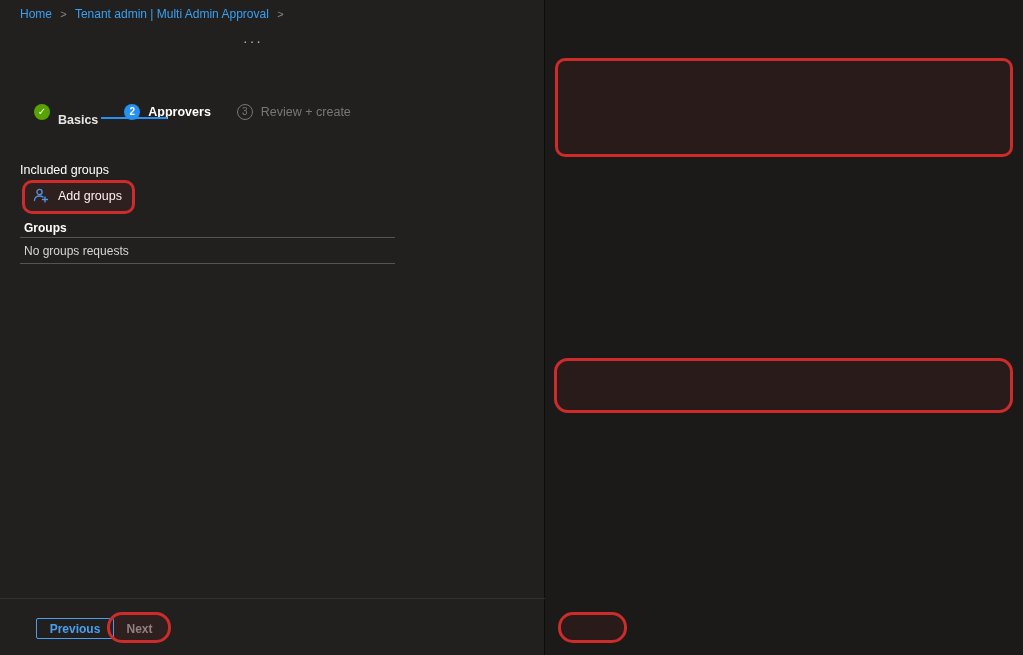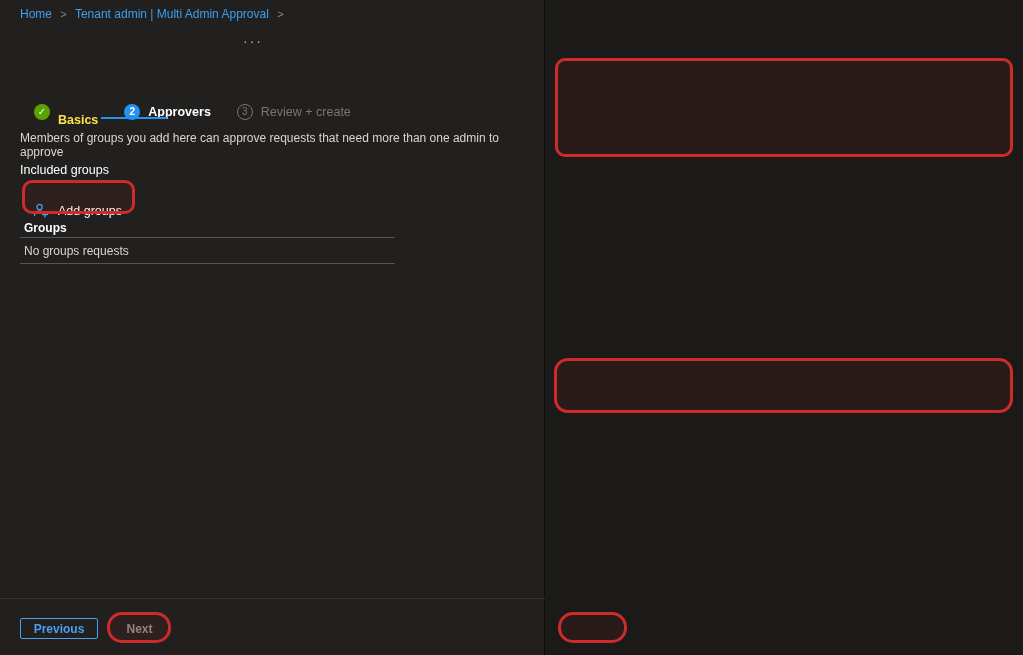--- a/index.html
+++ b/index.html
@@ -21,42 +21,42 @@
   .title-dots { position:absolute; left:243px; top:33px; font-size:14px; color:#b5b3b1; letter-spacing:2px; cursor:pointer; }
 
   
   .tabs { position:absolute; left:34px; top:97px; display:flex; align-items:center; gap:26px; }
   .tab  { display:flex; align-items:center; gap:8px; cursor:pointer; }
   .tab-badge { width:16px; height:16px; border-radius:50%; display:flex; align-items:center;
                justify-content:center; font-size:10px; line-height:1; }
   .badge-done    { background:#57a300; color:#fff; }
   .badge-current { background:#2591f0; color:#fff; font-weight:bold; }
   .badge-future  { background:transparent; border:1px solid #797775; color:#797775; }
-  .tab-label-done    { color:#fde047; font-size:12.5px; font-weight:600;margin-top:16px; }
+  .tab-label-done    { color:#e5e5e5; font-size:12.5px; font-weight:600;margin-top:16px; }
   .tab-label-current { color:#ffffff; font-size:12.5px; font-weight:bold; }
   .tab-label-future  { color:#797775; font-size:12.5px; }
   .tab-underline { position:absolute; left:101px; top:117px; width:66px; height:2px; background:#2591f0; }
 
   .description { position:absolute; left:20px; top:131px; font-size:12px; color:#d8d6d4; }
   .included-label { position:absolute; left:20px; top:163px; font-size:12.5px; color:#ffffff; }
 
   
-  .add-groups-btn { position:absolute; left:33px; top:203px; display:flex; align-items:center; gap:9px;
+  .add-groups-btn { position:absolute; left:33px; top:188px; display:flex; align-items:center; gap:9px;
                     cursor:pointer; font-size:12.5px; color:#ffffff; }
   .groups-header { position:absolute; left:24px; top:221px; font-size:12px; font-weight:bold; color:#ffffff; }
   .rule { position:absolute; height:1px; background:#565452; }
   .rule-1 { left:20px; top:237px; width:375px; }
   .rule-2 { left:20px; top:263px; width:375px; }
   .empty-text { position:absolute; left:24px; top:244px; font-size:12px; color:#d8d6d4; }
 
   
   .btn-outline-blue { position:absolute; background:transparent; border:1px solid #4a9ef0; color:#4a9ef0;
                       font-size:12px; font-weight:bold; border-radius:2px; cursor:pointer;
                       display:flex; align-items:center; justify-content:center;
-                      font-family:"Liberation Sans","DejaVu Sans",sans-serif; }
+                      font-family:"Liberation Sans","DejaVu Sans",sans-serif;margin-left:16px; }
   .previous-btn { left:20px; top:618px; width:78px; height:21px; }
   .next-btn { position:absolute; left:115px; top:618px; width:49px; height:21px; background:transparent;
               border:none; color:#8f8885; font-size:12px; font-weight:bold; cursor:pointer;
               font-family:Liberation Sans, sans-serif; }
 
   
   .annotation { position:absolute; border:3px solid #ce2b2b; pointer-events:none;
                 background:rgba(206,43,43,0.07); }
   .ann-add-groups { left:22px; top:180px; width:113px; height:34px; border-radius:10px; }
   .ann-next      { left:107px; top:612px; width:64px; height:31px; border-radius:15px; }
@@ -91,21 +91,20 @@
         <span class="tab-badge badge-current">2</span>
         <span class="tab-label-current">Approvers</span>
       </div>
       <div class="tab">
         <span class="tab-badge badge-future">3</span>
         <span class="tab-label-future">Review + create</span>
       </div>
     </div>
     <div class="tab-underline"></div>
 
-    <div class="description">Members of groups you add here can approve requests that need more than one admin to approve</div>
 
     <div class="included-label">Included groups</div>
 
     <div class="add-groups-btn">
       <span>
         <svg class="icon-svg" width="16" height="15" viewBox="0 0 16 15">
           <circle cx="6.5" cy="4" r="2.6" fill="none" stroke="#4a9ef0" stroke-width="1.3"></circle>
           <path d="M1.5 12.5 C1.5 9.5 4 8 6.5 8 C8 8 9.2 8.4 10 9" fill="none" stroke="#4a9ef0" stroke-width="1.3" stroke-linecap="round"></path>
           <path d="M12 9 L12 14 M9.5 11.5 L14.5 11.5" stroke="#4a9ef0" stroke-width="1.3" stroke-linecap="round"></path>
         </svg>

